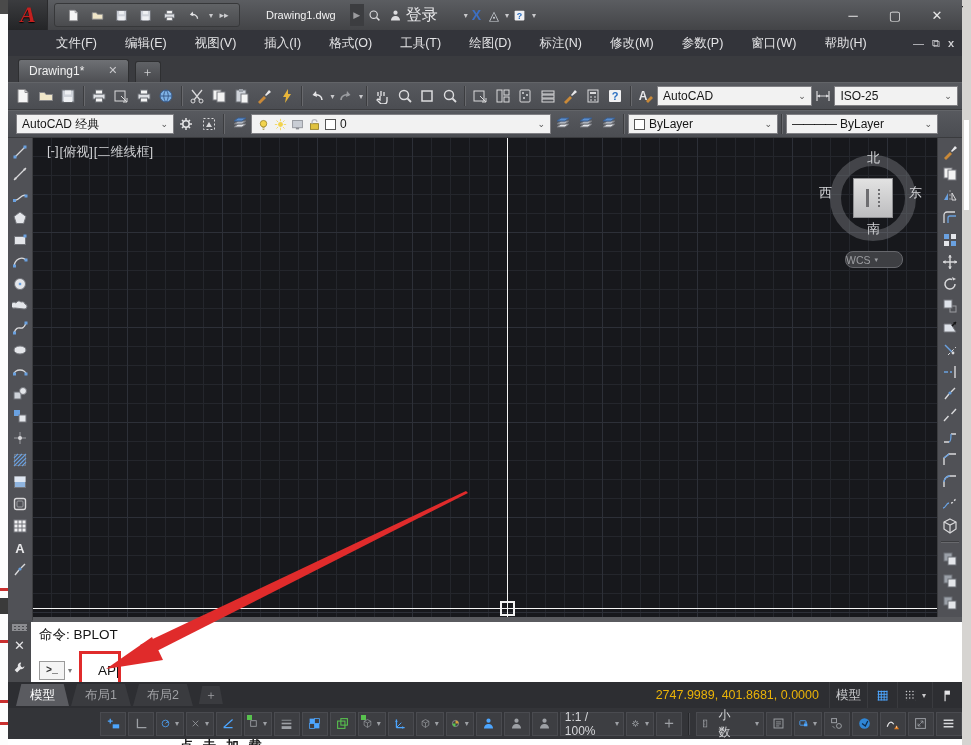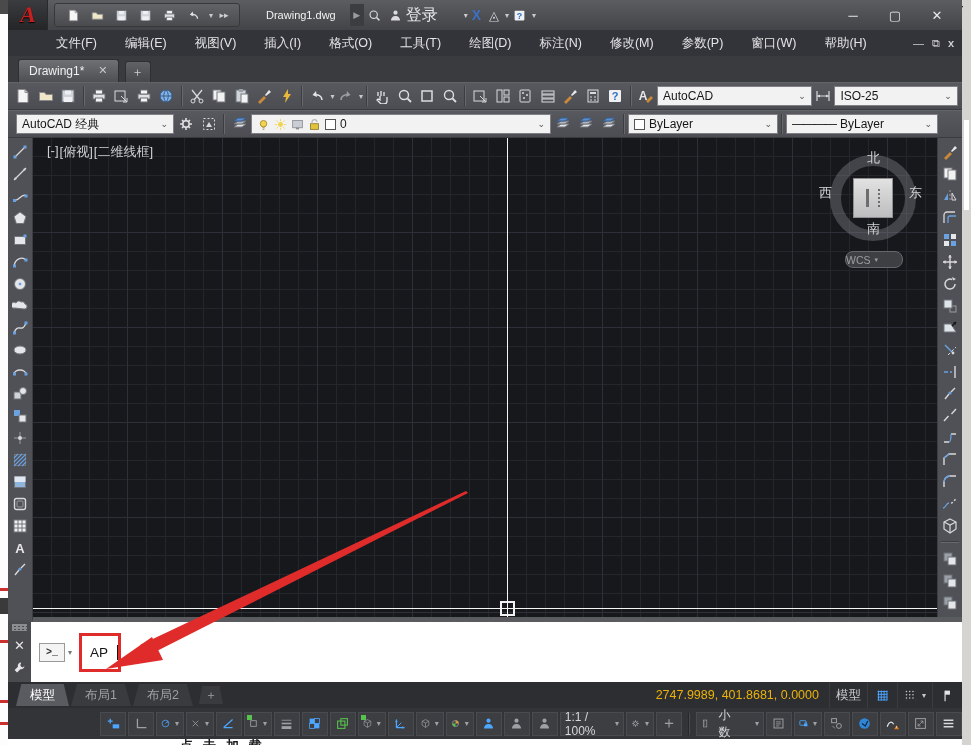--- a/index.html
+++ b/index.html
@@ -28,21 +28,21 @@
   .caret{font-size:8px;color:#c9c9cc;margin-left:2px;}
   .winbtns{margin-left:auto;display:flex;margin-right:4px;}
   .winbtn{width:42px;height:24px;display:flex;align-items:center;justify-content:center;
     color:#e8e8e8;font-size:13px;}
   
   #menubar{left:0;top:30px;width:954px;height:26px;background:#33343a;display:flex;
     align-items:center;padding-left:48px;gap:28px;color:#e4e4e6;font-size:12.5px;}
   .docbtns{margin-left:auto;margin-right:8px;display:flex;gap:8px;color:#cfcfd2;font-size:11px;}
   
   #filetabs{left:0;top:56px;width:954px;height:26px;background:#3a3b3f;display:flex;align-items:flex-end;}
-  .ftab{height:23px;margin-left:10px;padding:4px 10px;display:flex;align-items:flex-start;gap:14px;
+  .ftab{height:23px;margin-left:10px;padding:4px 10px;display:flex;align-items:flex-start;gap:24px;
     background:linear-gradient(#6e7074,#4e4f53);color:#f0f0f0;font-size:12px;
     border:1px solid #2e2f31;border-bottom:none;border-radius:3px 3px 0 0;}
   .ftab .x{color:#c9c9cc;font-size:11px;}
   .newtab{height:21px;width:26px;margin-left:6px;background:linear-gradient(#606266,#47484c);
     border:1px solid #2e2f31;border-bottom:none;border-radius:3px 3px 0 0;color:#cfd0d3;
     display:flex;align-items:center;justify-content:center;font-size:12px;}
   
   .toolrow{width:954px;height:28px;background:linear-gradient(#57595e,#4b4d52);
     display:flex;align-items:center;padding:0 4px;border-top:1px solid #626468;border-bottom:1px solid #3a3b3e;}
   #toolrow1{left:0;top:82px;}
@@ -96,21 +96,21 @@
     repeating-linear-gradient(to right,#8b8c90 0 2px,transparent 2px 4px),
     repeating-linear-gradient(to bottom,#8b8c90 0 2px,transparent 2px 3px);}
   .dockbtn{color:#e6e6e8;font-size:13px;display:flex;align-items:center;justify-content:center;width:18px;height:16px;}
   #cmdbody{flex:1;padding:4px 8px;position:relative;}
   #cmdhist{font-size:13.5px;color:#141414;}
   #cmdline{display:flex;align-items:center;margin-top:7px;gap:3px;}
   .promptbtn{width:26px;height:19px;border:1px solid #9a9a9a;background:#f4f4f4;color:#333;
     font:bold 10px "Liberation Mono",monospace;display:flex;align-items:center;justify-content:center;}
   .promptcaret{font-size:8px;color:#777;}
   #cmdinputbox{position:relative;margin-left:4px;width:42px;height:39px;
-    border:3px solid #e02b2b;display:flex;align-items:center;padding-left:8px;justify-content:space-between;}
+    border:3px solid #e02b2b;display:flex;align-items:center;padding-left:16px;justify-content:space-between;}
   #cmdinput{font-size:13.5px;color:#141414;}
   .tcursor{width:1px;height:15px;background:#141414;margin-left:1px;animation:none;}
   
   #layoutrow{left:0;top:682px;width:954px;height:26px;background:#2d2e32;display:flex;align-items:center;}
   .ltab{height:22px;padding:0 14px;display:flex;align-items:center;font-size:12.5px;
     clip-path:polygon(10% 0,90% 0,100% 100%,0 100%);}
   .ltab.active{background:#5a5b60;color:#fff;}
   .ltab.idle{background:#3a3b3f;color:#9fa0a4;margin-left:2px;}
   .lplus{width:24px;height:18px;margin-left:6px;background:#3a3b3f;color:#9fa0a4;
     clip-path:polygon(14% 0,86% 0,100% 100%,0 100%);display:flex;align-items:center;justify-content:center;font-size:12px;}
@@ -1094,20 +1094,21 @@
     <div id="cmddock">
       <div class="grip"></div>
       <span class="dockbtn">✕</span>
       <span class="dockbtn">
         <svg class="ic14" viewBox="0 0 16 16">
             <path d="M10 2a4 4 0 0 0-4 5L2 11l3 3 4-4a4 4 0 0 0 5-4l-2 2-2-1-1-2z" fill="#e6e6e8"></path>
           </svg>
       </span>
     </div>
     <div id="cmdbody">
+      <div id="cmdhist">命令: BPLOT</div>
       <div id="cmdline">
         <span class="promptbtn">&gt;_</span>
         <span class="promptcaret">▾</span>
         <div id="cmdinputbox">
           <span id="cmdinput">AP</span>
           <span class="tcursor"></span>
         </div>
       </div>
     </div>
   </div>

